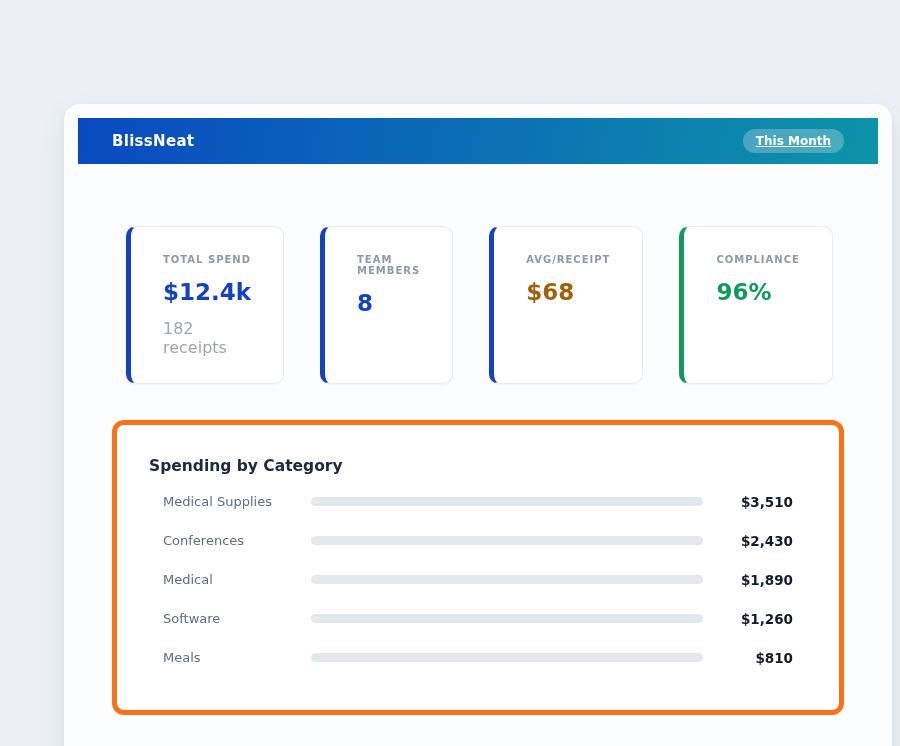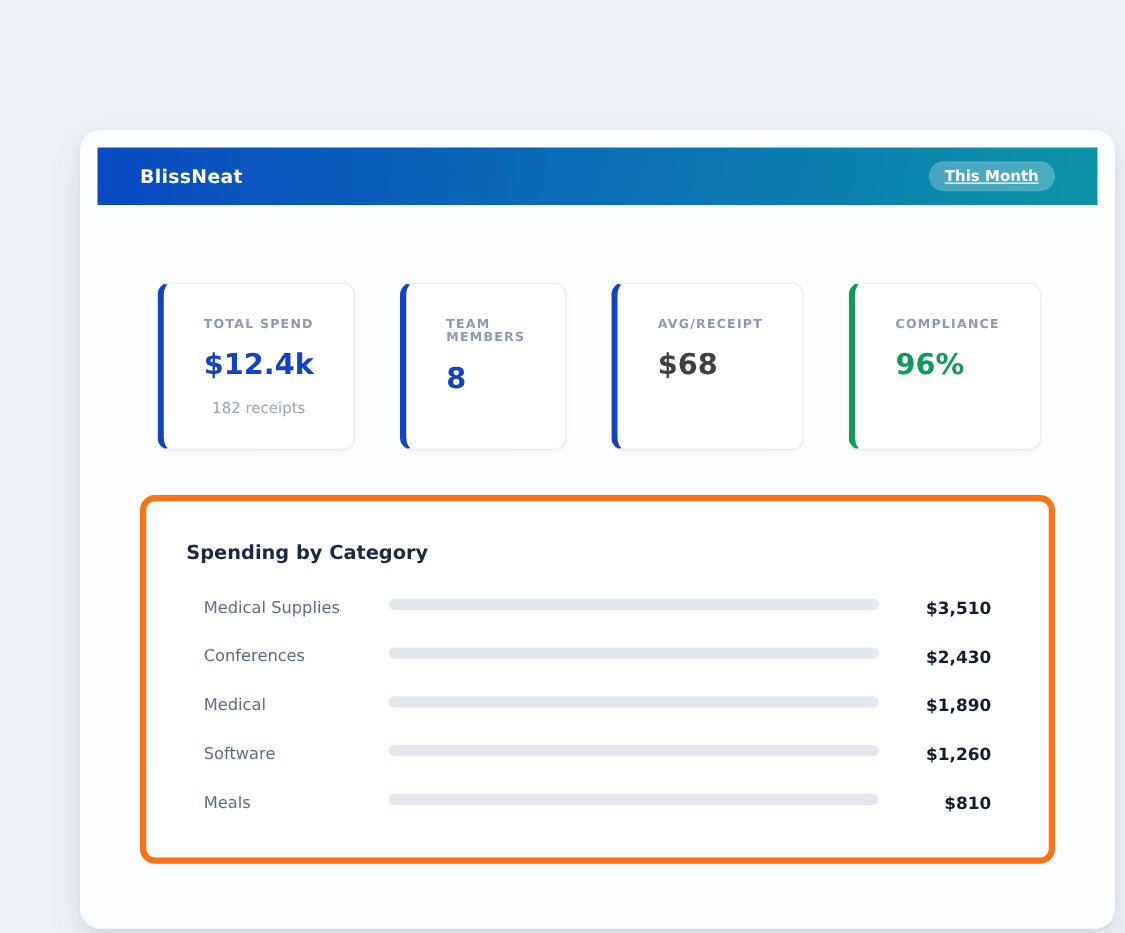--- a/index.html
+++ b/index.html
@@ -61,42 +61,41 @@
     text-transform: uppercase;
   }
   .stat-value {
     font-size: 23px;
     font-weight: bold;
     color: #1443c0;
     margin-top: 6px;
     line-height: 1.15;
   }
   .stat-caption {
-    font-size: 12px;
+    font-size: 16px;
     color: #9aa5b5;
     margin-top: 4px;
-    text-align: center;
   }
   .category-card {
     margin-top: 22px;
     background: #ffffff;
     border: 5px solid #f97316;
     border-radius: 12px;
     padding: 18px 18px 26px 18px;
     box-shadow: 0 1px 2px rgba(30,50,90,0.04);
   }
   .section-title {
     font-size: 15.5px;
     font-weight: bold;
     color: #1b2942;
     margin-bottom: 14px;
   }
   .bar-row {
     display: flex;
-    align-items: flex-start;
+    align-items: center;
     height: 25px;
   }
   .bar-label {
     width: 120px;
     flex: 0 0 120px;
     font-size: 13px;
     color: #5d6d85;
   }
   .bar-track {
     flex: 1;
@@ -138,21 +137,21 @@
         <div class="stat-caption">182 receipts</div>
       </div>
 
       <div class="stat-card" style="border-left-color: rgb(20, 67, 192);">
         <div class="stat-label">TEAM MEMBERS</div>
         <div class="stat-value" style="color: rgb(20, 67, 192);">8</div>
       </div>
 
       <div class="stat-card" style="border-left-color: rgb(20, 67, 192);">
         <div class="stat-label">AVG/RECEIPT</div>
-        <div class="stat-value" style="color: #404040;">$68</div>
+        <div class="stat-value" style="color: #a16207;">$68</div>
       </div>
 
       <div class="stat-card" style="border-left-color: rgb(14, 155, 91);">
         <div class="stat-label">COMPLIANCE</div>
         <div class="stat-value" style="color: rgb(14, 155, 91);">96%</div>
       </div>
 
     </div>
 
     <div class="category-card">

